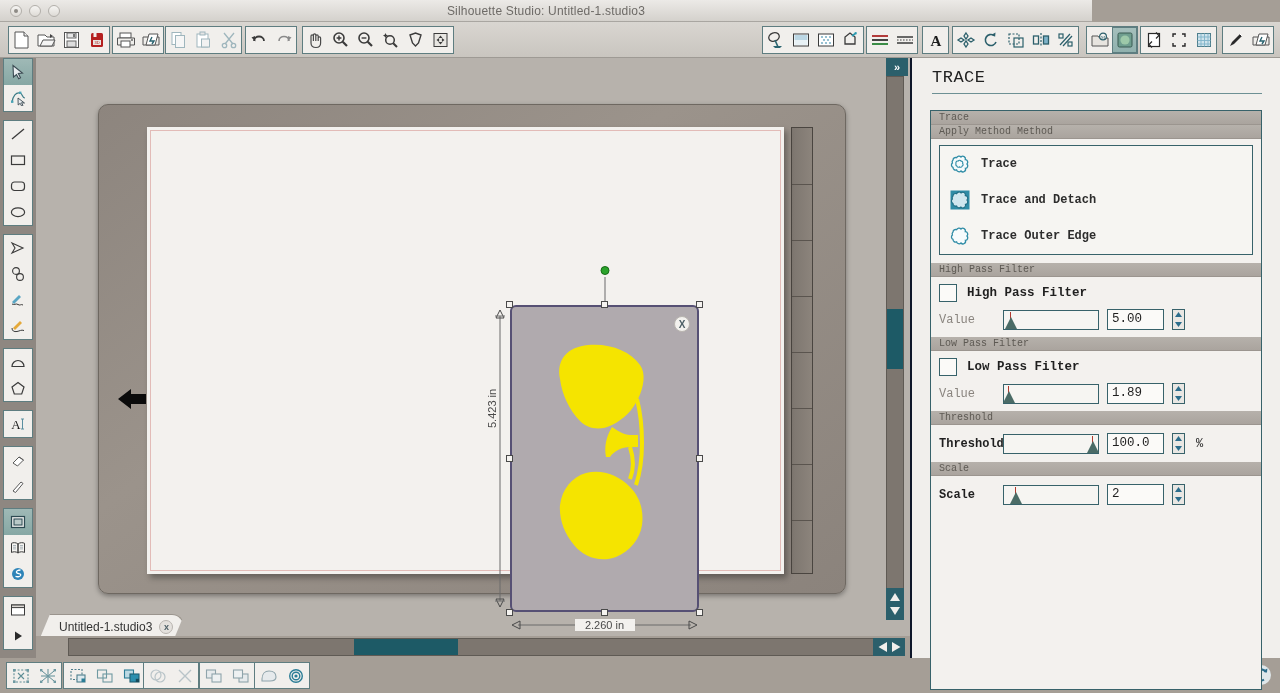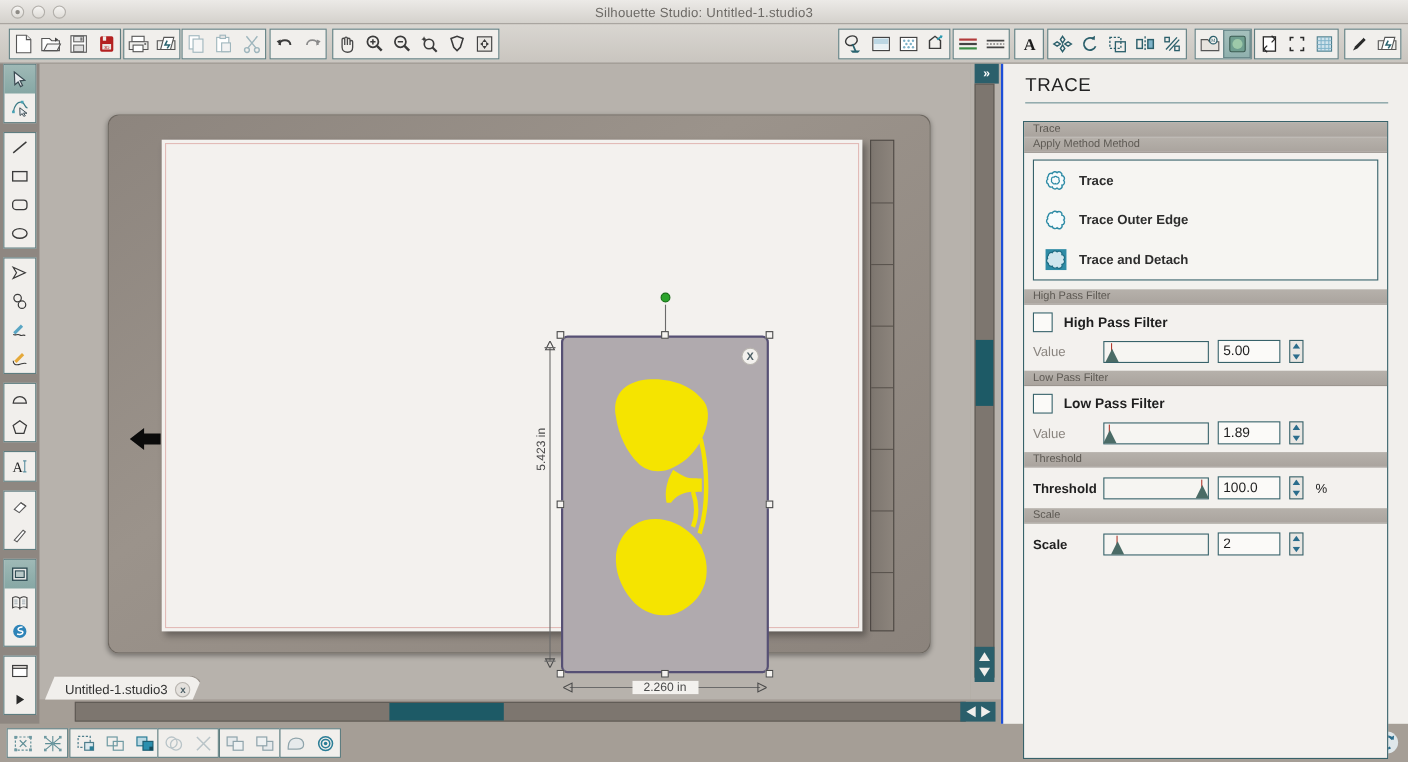--- a/index.html
+++ b/index.html
@@ -7,21 +7,21 @@
   body {
     width:1280px; height:693px; overflow:hidden;
     font-family:"Liberation Sans", sans-serif;
     background:#a59e96;
     -webkit-font-smoothing:antialiased;
   }
   #app { position:relative; width:1280px; height:693px; }
 
   
   .titlebar {
-    position:absolute; left:0; top:0; width:1280px; height:22px;
+    position:absolute; left:0; top:0; width:1092px; height:22px;
     background:linear-gradient(#eceae7,#d4d1cc);
     border-bottom:1px solid #a9a6a1;
     display:flex; align-items:center;
   }
   .tb-dots { display:flex; gap:7px; margin-left:10px; }
   .tb-dot {
     width:12px; height:12px; border-radius:50%;
     background:linear-gradient(#f6f5f3,#dedbd6);
     border:1px solid #b2afaa;
   }
@@ -211,21 +211,21 @@
     position:absolute; top:4px; height:27px;
     background:#f1efec; border:1px solid #5e7d80;
     display:flex; align-items:center;
   }
   .bbtn{ width:27px;height:25px;display:flex;align-items:center;justify-content:center;cursor:pointer;}
   .corner-icons{ position:absolute; right:8px; top:6px; display:flex; gap:6px; }
 
   
   .panel{
     position:absolute; left:910px; top:58px; width:370px; height:600px;
-    background:#f1efec; border-left:2px solid #1d4ed8;
+    background:#f1efec; border-left:2px solid #0f172a;font-family:Liberation Mono, monospace;
   }
   .panel-title{
     position:absolute; left:20px; top:10px;
     font-size:17px; color:#222; letter-spacing:.5px;
   }
   .panel-rule{
     position:absolute; left:20px; top:35px; width:330px; height:1px; background:#6d9094;
   }
   .panel-box{
     position:absolute; left:18px; top:52px; width:332px; height:580px;
@@ -970,31 +970,31 @@
           <div class="opt-row">
             <svg width="24" height="24" viewBox="0 0 24 24">
               <path d="M5 8a2.6 2.6 0 013.6-2.3A2.6 2.6 0 0113 5a2.6 2.6 0 014.3 2.6A2.6 2.6 0 0119 12a2.6 2.6 0 01-1.6 4.4A2.6 2.6 0 0113 19a2.6 2.6 0 01-4.4-1.1A2.6 2.6 0 015 15.4 2.6 2.6 0 014.4 11 2.6 2.6 0 015 8z" fill="#f6fbfc" stroke="#2f8ca6" stroke-width="1.3"></path>
               <path d="M8 10.5a1.6 1.6 0 012.2-1.4 1.6 1.6 0 012.8 0 1.6 1.6 0 011.6 2.3 1.6 1.6 0 01-.4 2.6 1.6 1.6 0 01-2.7.8 1.6 1.6 0 01-2.6-.7 1.6 1.6 0 01-.9-2.2 1.6 1.6 0 010-1.4z" fill="none" stroke="#2f8ca6" stroke-width="1.1"></path>
             </svg>
             <span>Trace</span>
           </div>
 
           <div class="opt-row">
             <svg width="24" height="24" viewBox="0 0 24 24">
-              <path d="M5 8a2.6 2.6 0 013.6-2.3A2.6 2.6 0 0113 5a2.6 2.6 0 014.3 2.6A2.6 2.6 0 0119 12a2.6 2.6 0 01-1.6 4.4A2.6 2.6 0 0113 19a2.6 2.6 0 01-4.4-1.1A2.6 2.6 0 015 15.4 2.6 2.6 0 014.4 11 2.6 2.6 0 015 8z" fill="#f6fbfc" stroke="#2f8ca6" stroke-width="1.3"></path>
-            </svg>
-            <span>Trace Outer Edge</span>
-          </div>
-
-          <div class="opt-row">
-            <svg width="24" height="24" viewBox="0 0 24 24">
               <rect x="2.5" y="2.5" width="19" height="19" fill="#2f8ca6"></rect>
               <path d="M5 8a2.6 2.6 0 013.6-2.3A2.6 2.6 0 0113 5a2.6 2.6 0 014.3 2.6A2.6 2.6 0 0119 12a2.6 2.6 0 01-1.6 4.4A2.6 2.6 0 0113 19a2.6 2.6 0 01-4.4-1.1A2.6 2.6 0 015 15.4 2.6 2.6 0 014.4 11 2.6 2.6 0 015 8z" fill="#cfe6ee" stroke="#1f6d84" stroke-width="1.1"></path>
             </svg>
             <span>Trace and Detach</span>
+          </div>
+
+          <div class="opt-row">
+            <svg width="24" height="24" viewBox="0 0 24 24">
+              <path d="M5 8a2.6 2.6 0 013.6-2.3A2.6 2.6 0 0113 5a2.6 2.6 0 014.3 2.6A2.6 2.6 0 0119 12a2.6 2.6 0 01-1.6 4.4A2.6 2.6 0 0113 19a2.6 2.6 0 01-4.4-1.1A2.6 2.6 0 015 15.4 2.6 2.6 0 014.4 11 2.6 2.6 0 015 8z" fill="#f6fbfc" stroke="#2f8ca6" stroke-width="1.3"></path>
+            </svg>
+            <span>Trace Outer Edge</span>
           </div>
         </div>
       </div>
 
       <div class="sec-head">High Pass Filter</div>
       <div class="chk-row">
         <span class="chk"></span>
         <span class="chk-label">High Pass Filter</span>
       </div>
       <div class="val-row">

